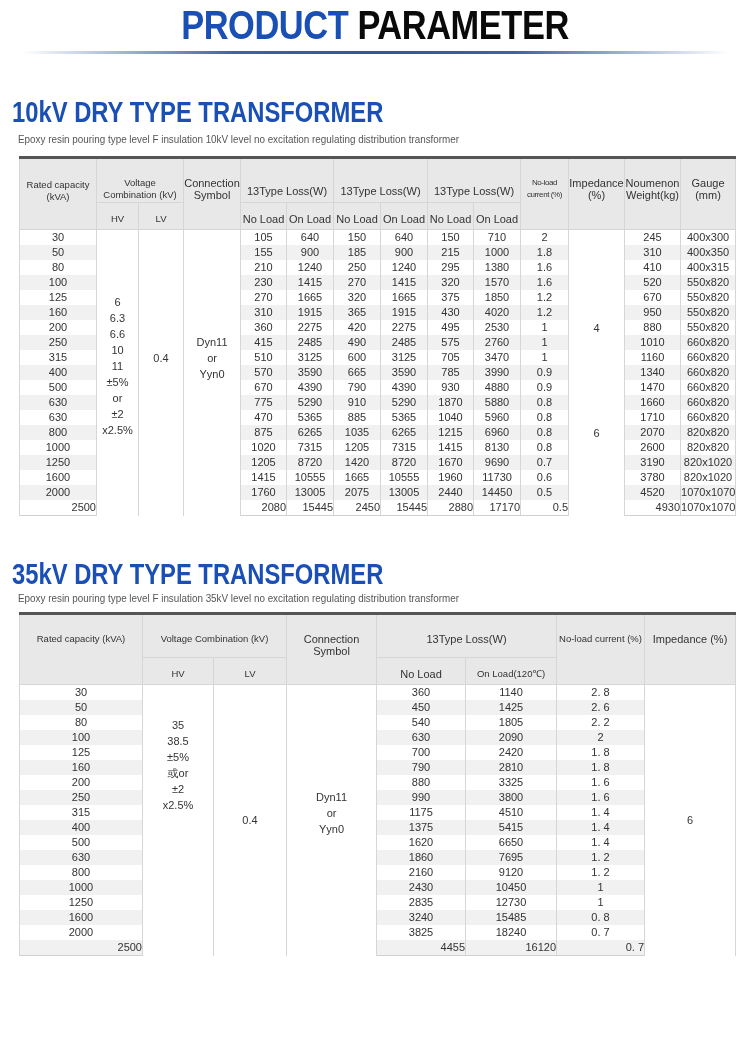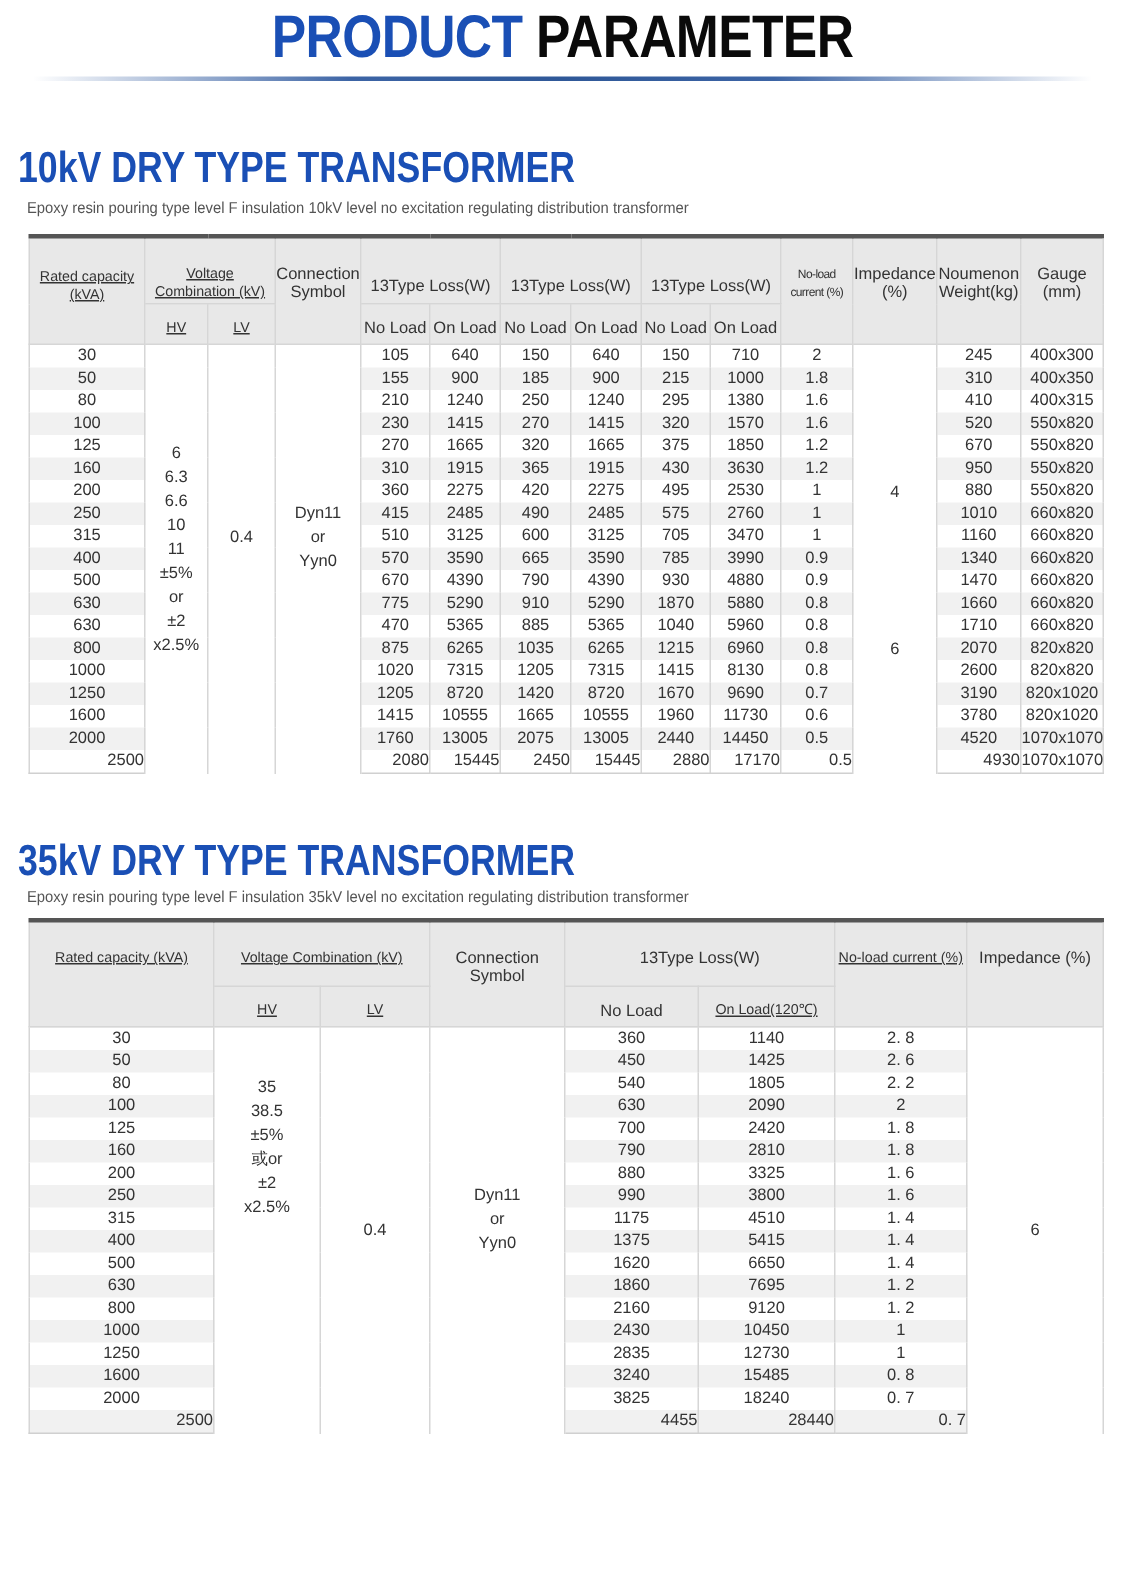--- a/index.html
+++ b/index.html
@@ -19,21 +19,21 @@
   table.spec { position:absolute; border-collapse:collapse; table-layout:fixed;
          border-top:3px solid #555; font-size:11px; color:#333; }
   table.spec th { background:#e8e8e8; font-weight:normal; color:#333; border:1px solid #d6d6d6;
          text-align:center; padding:0; line-height:12px; }
   table.spec td { border-left:1px solid #d6d6d6; border-right:1px solid #d6d6d6; text-align:center; padding:0;
          height:15px; line-height:15px; white-space:nowrap; }
   table.spec tr.alt td.z { background:#f1f1f1; }
   table.spec td.merged { background:#ffffff; vertical-align:middle; line-height:16px; white-space:normal; }
   table.spec tbody tr:last-child td { border-bottom:1px solid #d0d0d0;text-align:right; }
   .small-hdr { font-size:8px; letter-spacing:-0.4px; }
-  .mid-hdr { font-size:9.5px;text-decoration:underline; }
+  .mid-hdr { font-size:9.5px; }
   .sub-hdr th.sh { vertical-align:bottom; padding-bottom:4px; }
 </style>
 </head>
 <body>
 
 <div class="main-title">
   <span class="t1">PRODUCT</span>
   <span class="t2">PARAMETER</span>
 </div>
 <div class="title-rule"></div>
@@ -161,21 +161,21 @@
         <td class="z">670</td>
         <td class="z">550x820</td>
       </tr>
       <tr class="alt">
         <td class="z">160</td>
         <td class="z">310</td>
         <td class="z">1915</td>
         <td class="z">365</td>
         <td class="z">1915</td>
         <td class="z">430</td>
-        <td class="z">3630</td>
+        <td class="z">4020</td>
         <td class="z">1.2</td>
         <td class="z">950</td>
         <td class="z">550x820</td>
       </tr>
       <tr>
         <td class="z">200</td>
         <td class="z">360</td>
         <td class="z">2275</td>
         <td class="z">420</td>
         <td class="z">2275</td>
@@ -477,17 +477,17 @@
       </tr>
       <tr>
         <td class="z">2000</td>
         <td class="z">3825</td>
         <td class="z">18240</td>
         <td class="z">0. 7</td>
       </tr>
       <tr class="alt">
         <td class="z">2500</td>
         <td class="z">4455</td>
-        <td class="z">28440</td>
+        <td class="z">16120</td>
         <td class="z">0. 7</td>
       </tr>
     </tbody>
 </table>
 
 </body></html>

